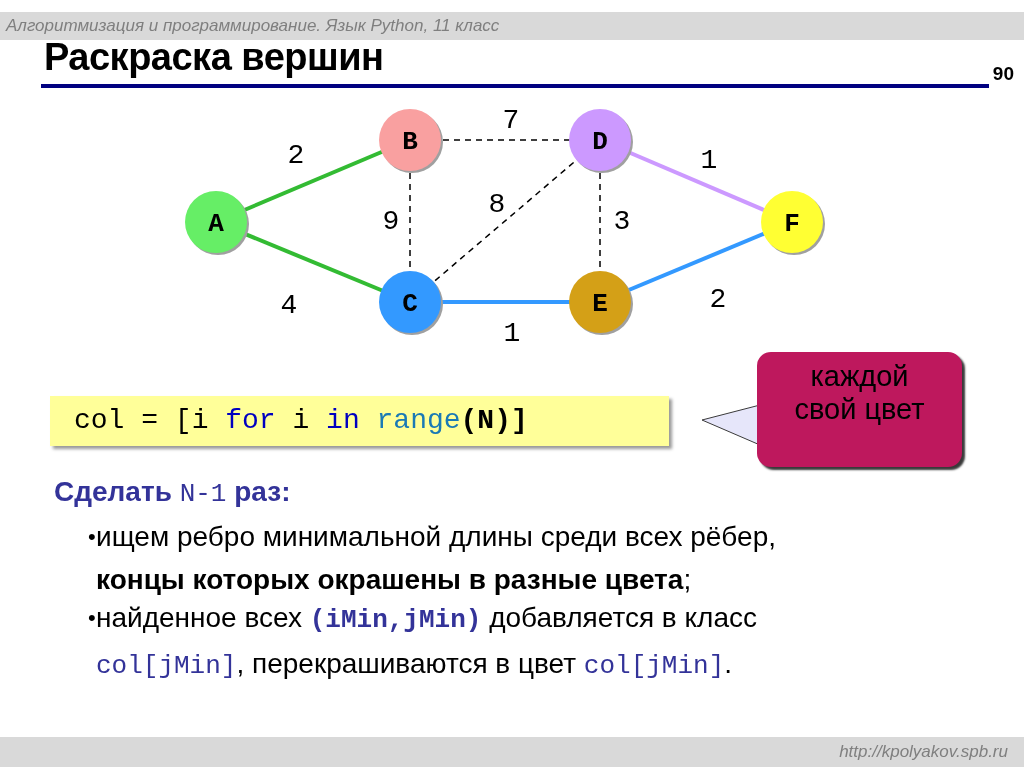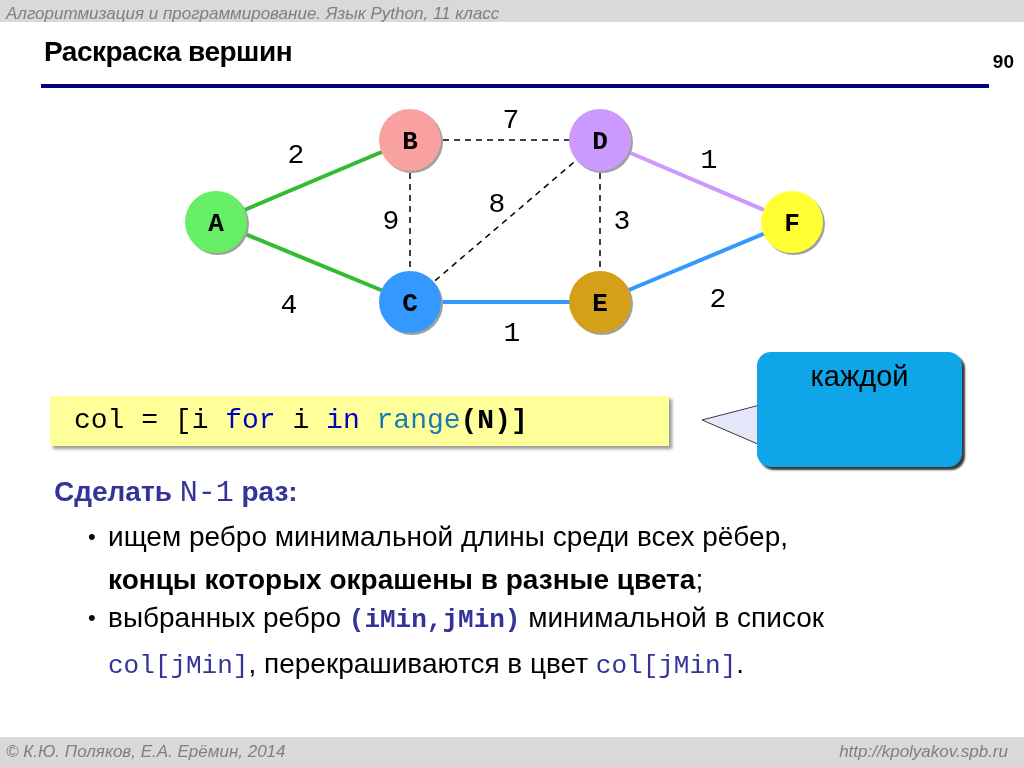--- a/index.html
+++ b/index.html
@@ -1,39 +1,39 @@
 <!DOCTYPE html>
 <html><head>
 <meta charset="utf-8">
 <style>
   html, body { margin:0; padding:0; }
   body { width:1024px; height:767px; position:relative; background:#ffffff; overflow:hidden;
          font-family:"Liberation Sans", sans-serif; }
-  .topbar { position:absolute; left:0; top:0; width:1024px; height:22px; background:#d9d9d9; }
+  .topbar { position:absolute; left:0; top:12px; width:1024px; height:28px; background:#d9d9d9; }
   .topbar .course { position:absolute; left:6px; top:4px; font-size:17px; font-style:italic; color:#7f7f7f; }
   .topbar .pagenum { position:absolute; right:10px; top:3px; font-size:19px; font-weight:bold; color:#000;margin-top:48px; }
-  .title { position:absolute; left:44px; top:36px; font-size:28px; font-weight:bold; color:#000; letter-spacing:-0.5px; }
+  .title { position:absolute; left:44px; top:36px; font-size:38px; font-weight:bold; color:#000; letter-spacing:-0.5px; }
   .title-rule { position:absolute; left:41px; top:84px; width:948px; height:4px; background:#000080; }
   svg.graph { position:absolute; left:0; top:0; }
   .code-box { position:absolute; left:50px; top:396px; width:619px; height:50px; background:#ffff99;
               box-shadow:3px 3px 3px #9a9a9a; }
   .code-box .code { position:absolute; left:24px; top:9px; font-family:"Liberation Mono", monospace;
                     font-size:28px; color:#000; white-space:pre; }
   .kw { color:#0000c0; }
   .fn { color:#1a7ab5; }
-  .callout { position:absolute; left:757px; top:352px; width:205px; height:115px; background:#0ea5e9;
+  .callout { position:absolute; left:757px; top:352px; width:205px; height:115px; background:#be185d;
              border-radius:14px; box-shadow:3px 3px 2px #3a3a3a; }
   .callout-tail { position:absolute; left:700px; top:400px; }
   .callout .txt { position:absolute; left:0; top:8px; width:100%; text-align:center; font-size:29px;
                   line-height:33px; color:#000; }
   .step { position:absolute; left:54px; top:476px; font-size:28px; font-weight:bold; color:#333399; }
-  .step .mono { font-family:"Liberation Mono", monospace; font-weight:normal; font-size:30px; }
+  .step .mono { font-family:"Liberation Mono", monospace; font-weight:normal; font-size:26px; }
   .bullet { position:absolute; left:88px; font-size:28px; color:#000; line-height:43px; }
   .bullet .dot { position:absolute; left:0; top:0; font-size:22px; }
-  .bullet .body { margin-left:20px; }
+  .bullet .body { margin-left:8px; }
   .b1 { top:515px; }
   .b2 { top:596px; }
   .mono-code { font-family:"Liberation Mono", monospace; font-size:26px; color:#333399; }
   .bi { font-weight:bold; }
   .footer { position:absolute; left:0; top:737px; width:1024px; height:30px; background:#d9d9d9; }
   .footer .copy { position:absolute; left:6px; top:5px; font-size:17px; font-style:italic; color:#7f7f7f; }
   .footer .url { position:absolute; right:16px; top:5px; font-size:17px; font-style:italic; color:#7f7f7f;margin-left:9px; }
 </style>
 </head>
 <body>
@@ -94,37 +94,37 @@
 <div class="code-box">
   <div class="code"><span>col</span><span> = </span><span>[i </span><span class="kw">for</span><span> i </span><span class="kw">in</span><span> </span><span class="fn">range</span><b><span>(N)]</span></b></div>
 </div>
 
 <svg class="callout-tail" width="70" height="50" viewBox="0 0 70 50">
   <polygon points="60,5 2,20 60,45" fill="#e6e6fa" stroke="#3a3a3a" stroke-width="1"></polygon>
 </svg>
 <div class="callout">
   <div class="txt">
     <div>каждой</div>
+    <div>свой цвет</div>
   </div>
 </div>
 
 <div class="step"><span>Сделать </span><span class="mono">N-1</span><span> раз:</span></div>
 
 <div class="bullet b1">
   <span class="dot">•</span>
   <div class="body">
     <div>ищем ребро минимальной длины среди всех рёбер,</div>
     <div><span class="bi">концы которых окрашены в разные цвета</span><span>;</span></div>
   </div>
 </div>
 
 <div class="bullet b2">
   <span class="dot">•</span>
   <div class="body">
-    <div><span>выбранных ребро </span><span class="mono-code" style="font-weight:bold">(iMin,jMin)</span><span> минимальной в список</span></div>
+    <div><span>найденное всех </span><span class="mono-code" style="font-weight:bold">(iMin,jMin)</span><span> добавляется в класс</span></div>
     <div><span class="mono-code">col[jMin]</span><span>, перекрашиваются в цвет </span><span class="mono-code">col[jMin]</span><span>.</span></div>
   </div>
 </div>
 
 <div class="footer">
-  <span class="copy">© К.Ю. Поляков, Е.А. Ерёмин, 2014</span>
   <span class="url">http://kpolyakov.spb.ru</span>
 </div>
 
 </body></html>

